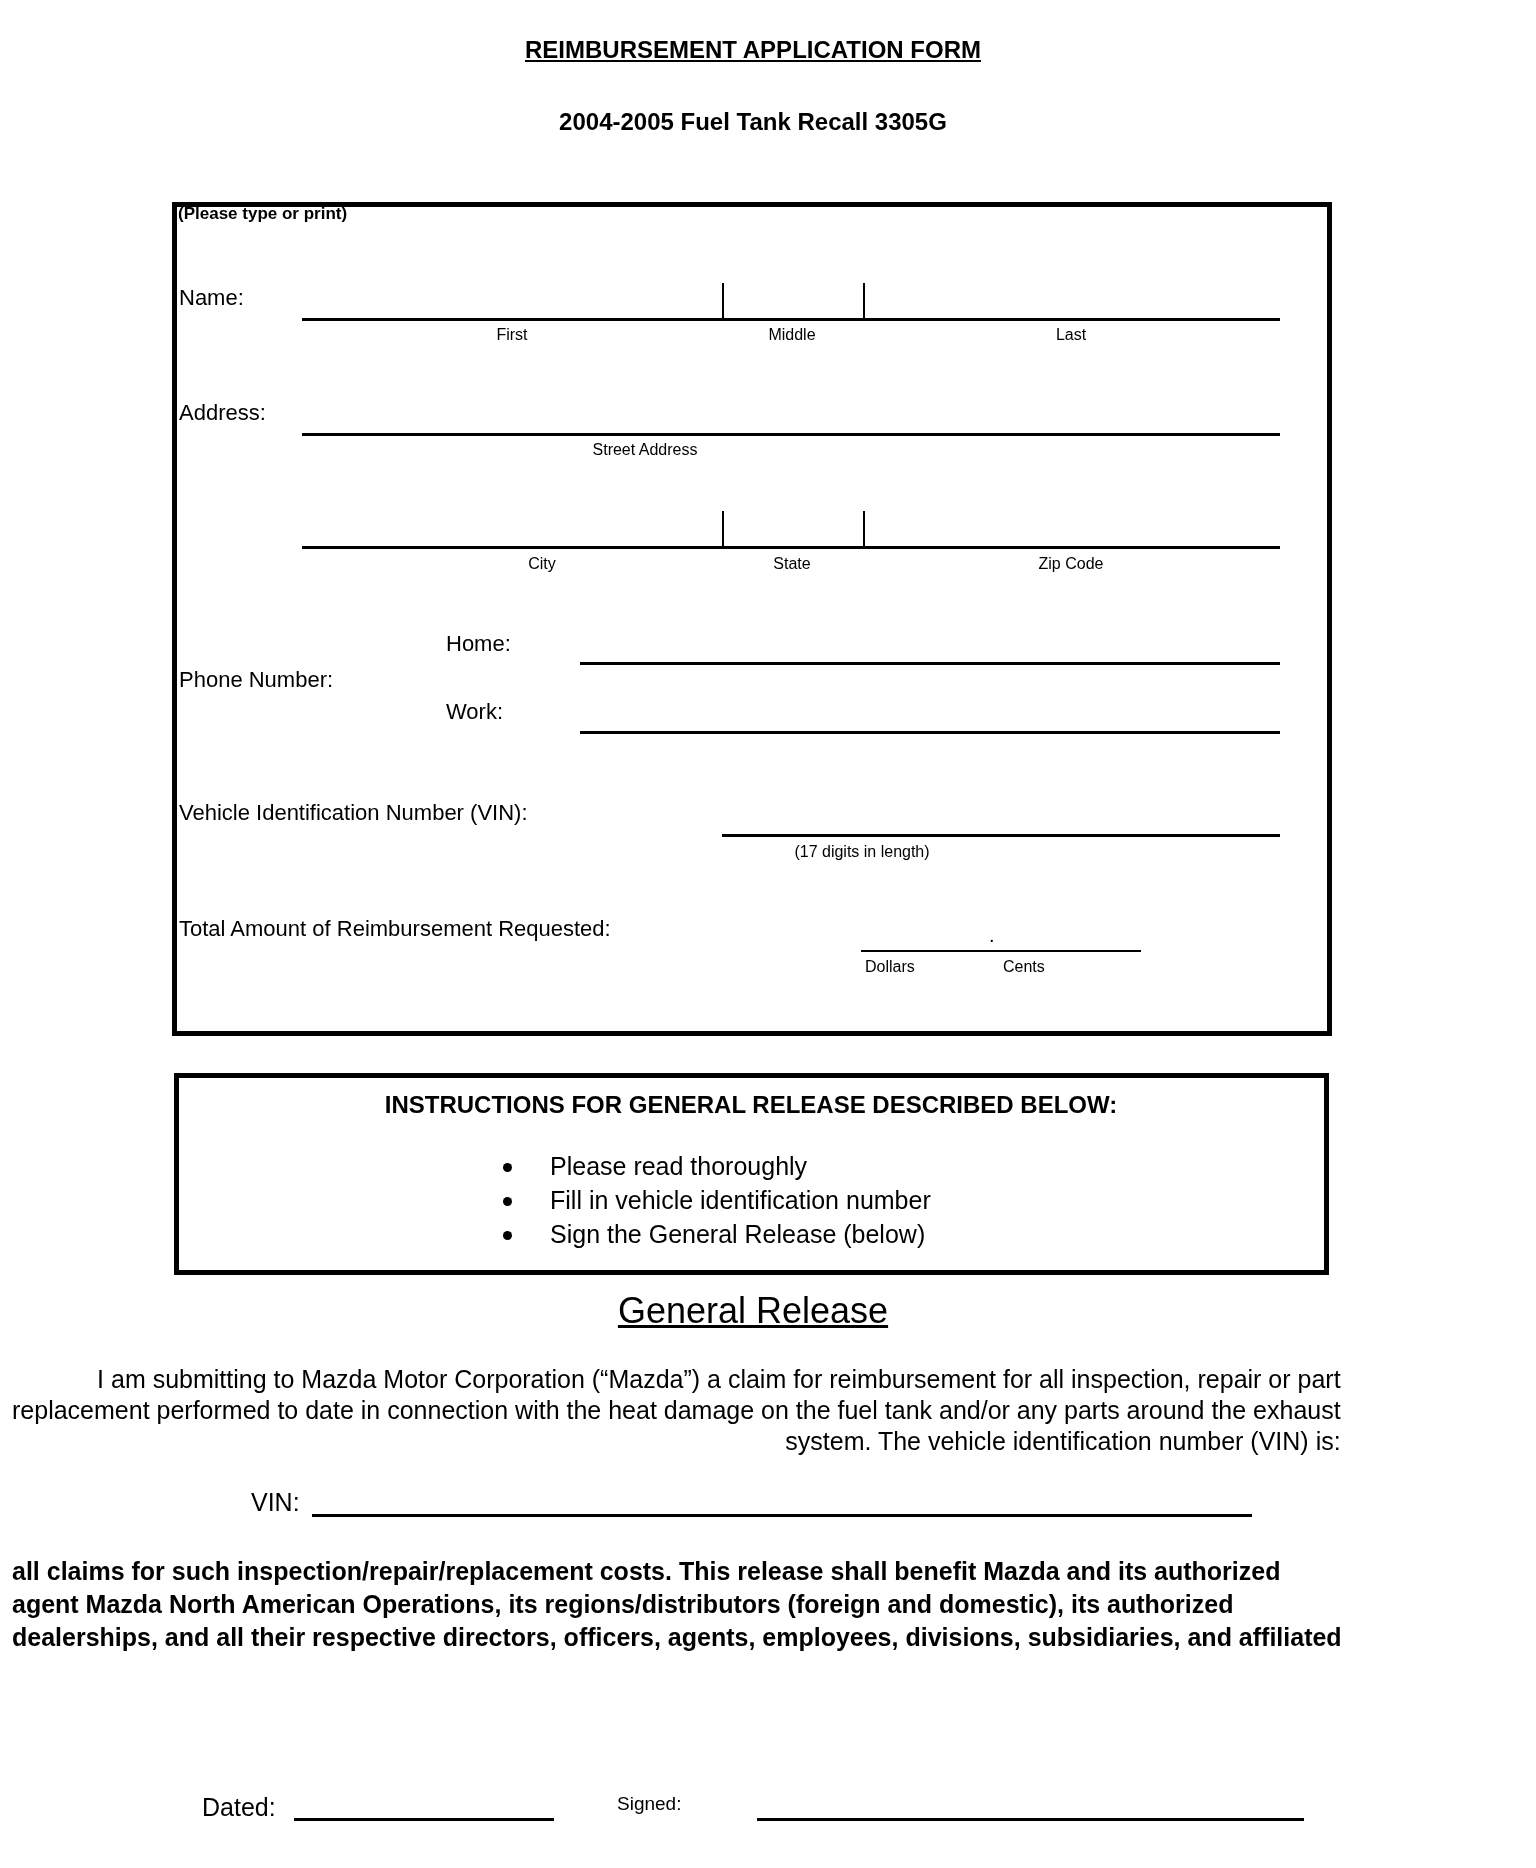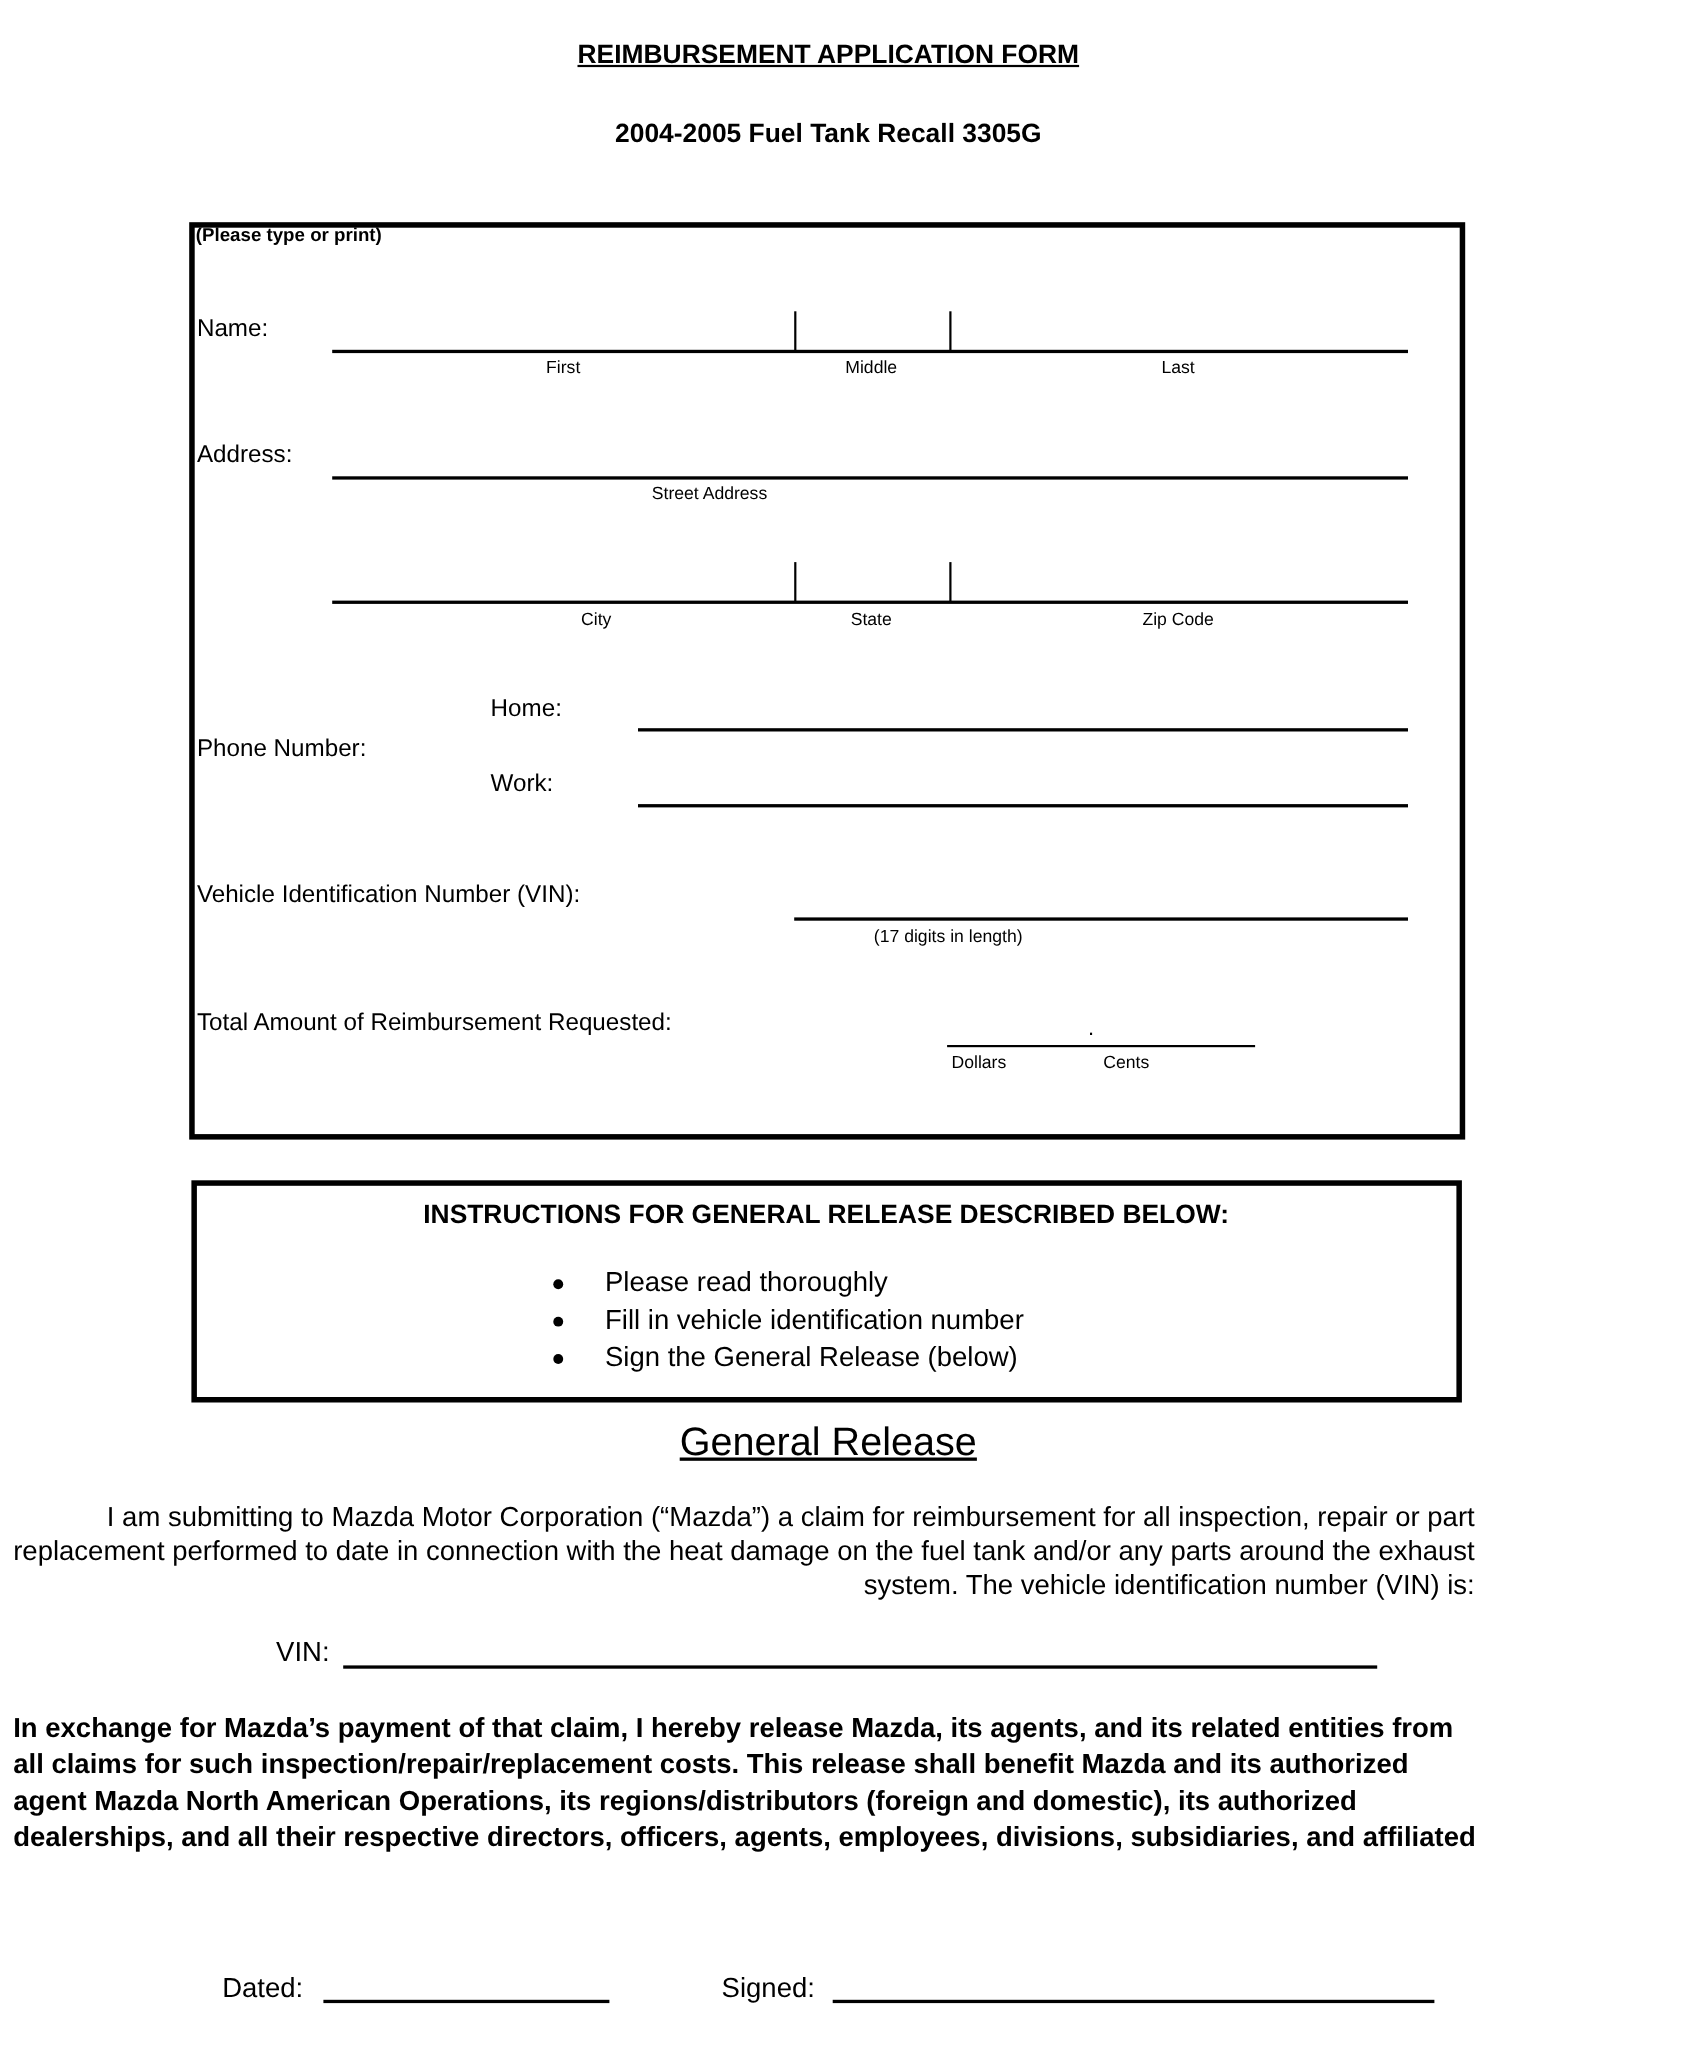--- a/index.html
+++ b/index.html
@@ -94,25 +94,24 @@
   <div>I am submitting to Mazda Motor Corporation (“Mazda”) a claim for reimbursement for all inspection, repair or part</div>
   <div>replacement performed to date in connection with the heat damage on the fuel tank and/or any parts around the exhaust</div>
   <div>system.  The vehicle identification number (VIN) is:</div>
 </div>
 
 <div class="abs" style="left:251px; top:1488px; font-size:25px;">VIN:</div>
 <div class="hline" style="left:312px; top:1514px; width:940px;"></div>
 <input class="field" style="left: 314px; top: 1484px; width: 936px; height: 28px;" value="">
 
 <div class="abs para bold" style="left:12px; top:1555px; line-height:33px;">
-  <div>In exchange for Mazda’s payment of that claim, I hereby release Mazda, its agents, and its related entities from</div>
   <div>all claims for such inspection/repair/replacement costs. This release shall benefit Mazda and its authorized</div>
   <div>agent Mazda North American Operations, its regions/distributors (foreign and domestic), its authorized</div>
   <div>dealerships, and all their respective directors, officers, agents, employees, divisions, subsidiaries, and affiliated</div>
 </div>
 
 <div class="abs" style="left:202px; top:1793px; font-size:25px;">Dated:</div>
 <div class="hline" style="left:294px; top:1818px; width:260px;"></div>
 <input class="field" style="left: 296px; top: 1788px; width: 256px; height: 28px;" value="">
 
-<div class="abs" style="left:656px; top:1793px; font-size:25px;">Signed:</div>
+<div class="abs" style="left:617px; top:1793px; font-size:19px;">Signed:</div>
 <div class="hline" style="left:757px; top:1818px; width:547px;"></div>
 <input class="field" style="left: 759px; top: 1788px; width: 543px; height: 28px;" value="">
 
 </body></html>

